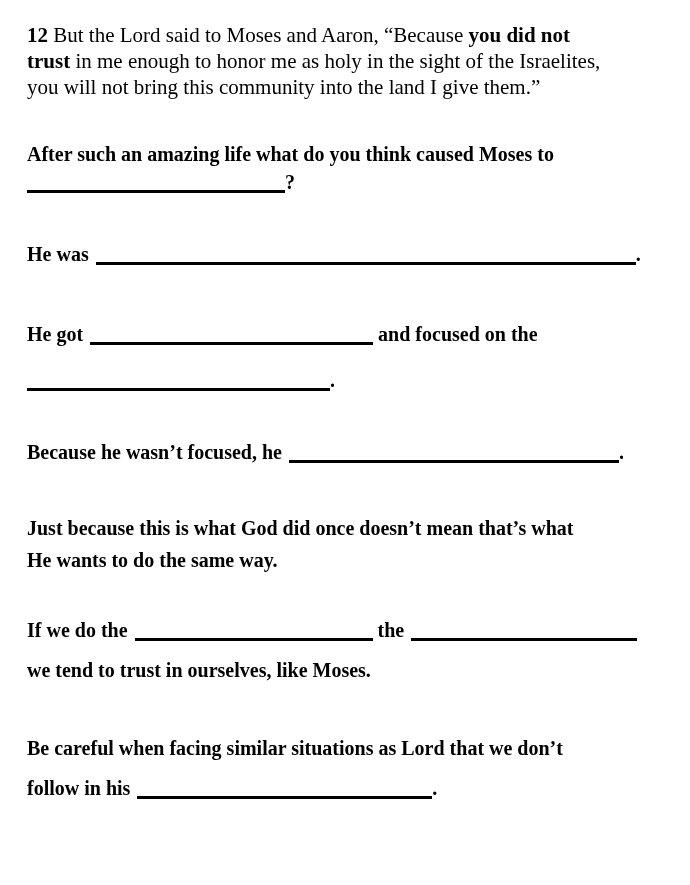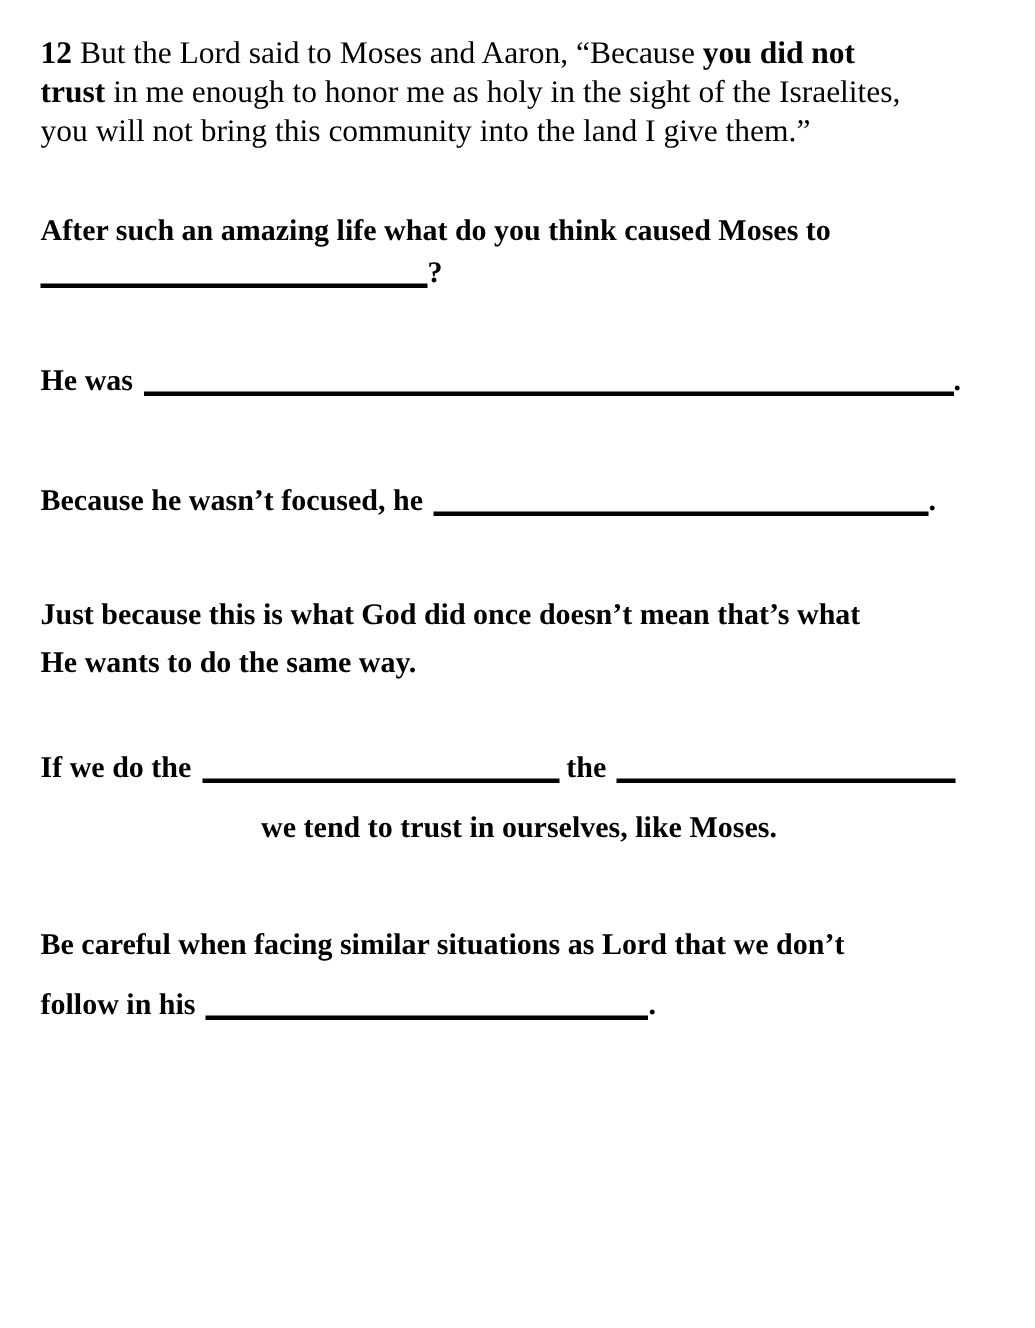--- a/index.html
+++ b/index.html
@@ -49,21 +49,21 @@
   
   .verse12        { margin-bottom: 40px; }
   .verse13        { margin-bottom: 14px; }
   .q1             { margin-bottom: 44px; }
   .q2             { margin-bottom: 52px; }
   .q3             { margin-bottom: 44px; }
   .q3 .row2       { margin-top: 18px; }
   .q4             { margin-bottom: 46px; }
   .s1             { line-height: 32px; margin-bottom: 40px; }
   .q5             { margin-bottom: 50px; }
-  .q5 .row2       { margin-top: 12px; text-align: center; }
+  .q5 .row2       { margin-top: 12px; }
   .q6 .row2       { margin-top: 12px; }
 </style>
 </head>
 <body>
 
 <div class="page">
 
   <div class="serif-par verse12">
     <div><span class="bold-inline">12</span><span> But the Lord said to Moses and Aaron, “Because </span><span class="bold-inline">you did not</span></div>
     <div><span class="bold-inline">trust</span><span> in me enough to honor me as holy in the sight of the Israelites,</span></div>
@@ -73,20 +73,24 @@
 
   <div class="bold-par q1">
     <div>After such an amazing life what do you think caused Moses to</div>
     <div><span class="blank b1 line-start"></span><span>?</span></div>
   </div>
 
   <div class="bold-par q2">
     <span>He was</span><span class="blank b2"></span><span>.</span>
   </div>
 
+  <div class="bold-par q3">
+    <div><span>He got</span><span class="blank b3"></span> <span>and focused on the</span></div>
+    <div class="row2"><span class="blank b4 line-start"></span><span>.</span></div>
+  </div>
 
   <div class="bold-par q4">
     <span>Because he wasn’t focused, he</span><span class="blank b5"></span><span>.</span>
   </div>
 
   <div class="bold-par s1">
     <div>Just because this is what God did once doesn’t mean that’s what</div>
     <div>He wants to do the same way.</div>
   </div>
 

